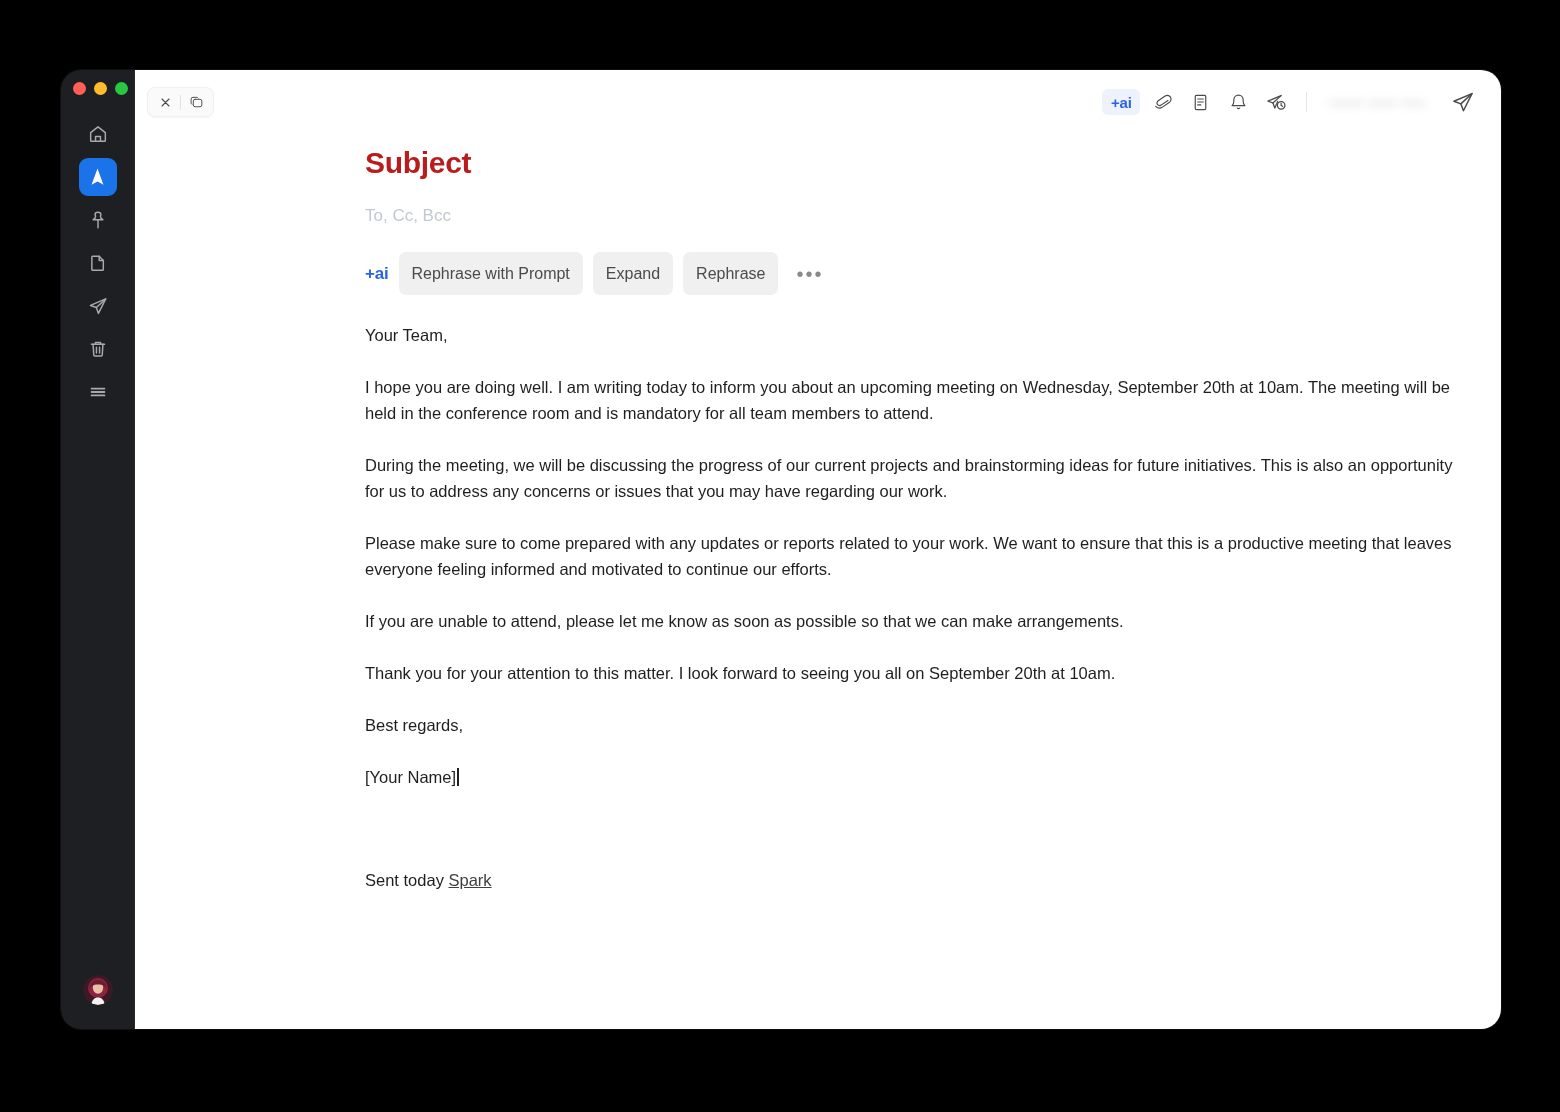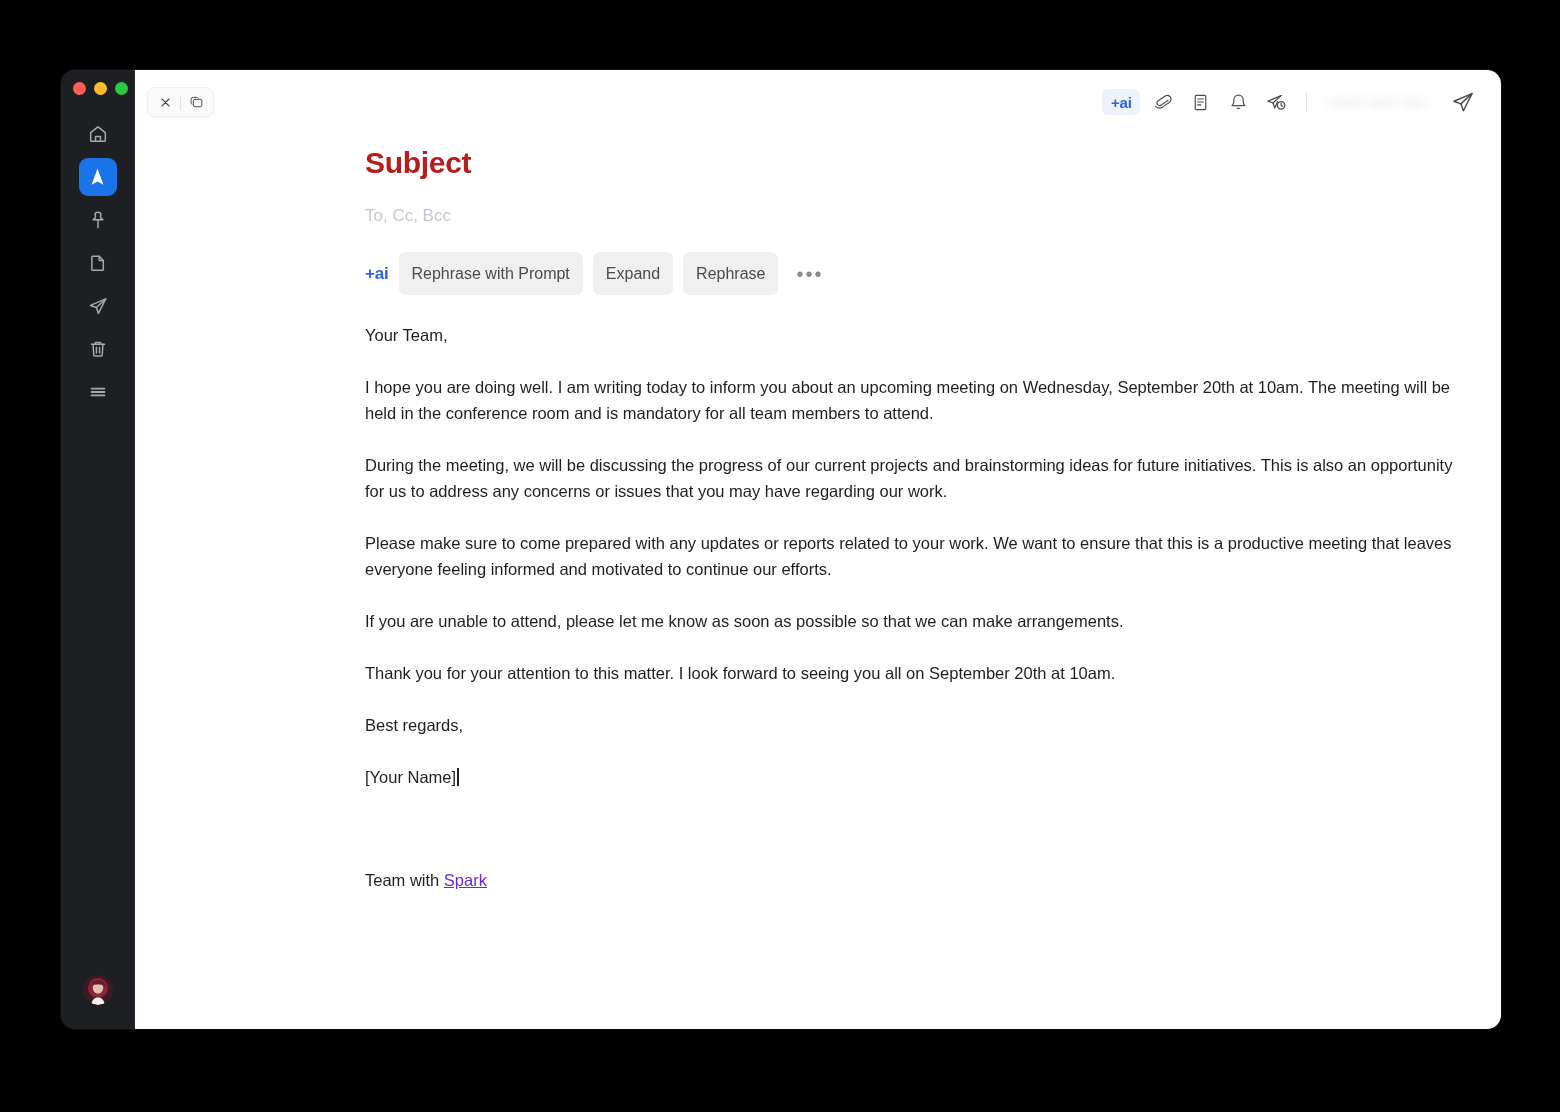--- a/index.html
+++ b/index.html
@@ -8,21 +8,21 @@
     background: #000000;
     font-family: "Liberation Sans", "DejaVu Sans", sans-serif;
     overflow: hidden;
   }
 
   
   #app-window {
     position: absolute;
     left: 61px; top: 70px;
     width: 1440px; height: 959px;
-    border-radius: 14px;
+    border-radius: 20px;
     overflow: hidden;
     display: flex;
     box-shadow: 0 0 0 1px rgba(255,255,255,0.06);
   }
 
   
   #sidebar {
     width: 74px;
     background: #1e1f22;
     position: relative;
@@ -218,21 +218,21 @@
   #email-body p:last-child { margin-bottom: 0; }
   .caret {
     display: inline-block;
     width: 1.5px; height: 18px;
     background: #1f1f1f;
     vertical-align: -3px;
     margin-left: 1px;
   }
   .sig-block { padding-top: 51px; }
   .spark-link {
-    color: #6d28d9;
+    color: #404040;
     text-decoration: underline;
     cursor: pointer;
   }
 </style>
 </head>
 <body>
 
 <div id="app-window">
 
   <div id="sidebar">
@@ -410,18 +410,18 @@
 
       <div id="email-body">
         <p>Your Team,</p>
         <p>I hope you are doing well. I am writing today to inform you about an upcoming meeting on Wednesday, September 20th at 10am. The meeting will be held in the conference room and is mandatory for all team members to attend.</p>
         <p>During the meeting, we will be discussing the progress of our current projects and brainstorming ideas for future initiatives. This is also an opportunity for us to address any concerns or issues that you may have regarding our work.</p>
         <p>Please make sure to come prepared with any updates or reports related to your work. We want to ensure that this is a productive meeting that leaves everyone feeling informed and motivated to continue our efforts.</p>
         <p>If you are unable to attend, please let me know as soon as possible so that we can make arrangements.</p>
         <p>Thank you for your attention to this matter. I look forward to seeing you all on September 20th at 10am.</p>
         <p>Best regards,</p>
         <p><span>[Your Name]</span><span class="caret"></span></p>
-        <p class="sig-block"><span>Team with </span><a class="spark-link">Spark</a></p>
+        <p class="sig-block"><span>Sent today </span><a class="spark-link">Spark</a></p>
       </div>
 
     </div>
   </div>
 </div>
 
 </body></html>

